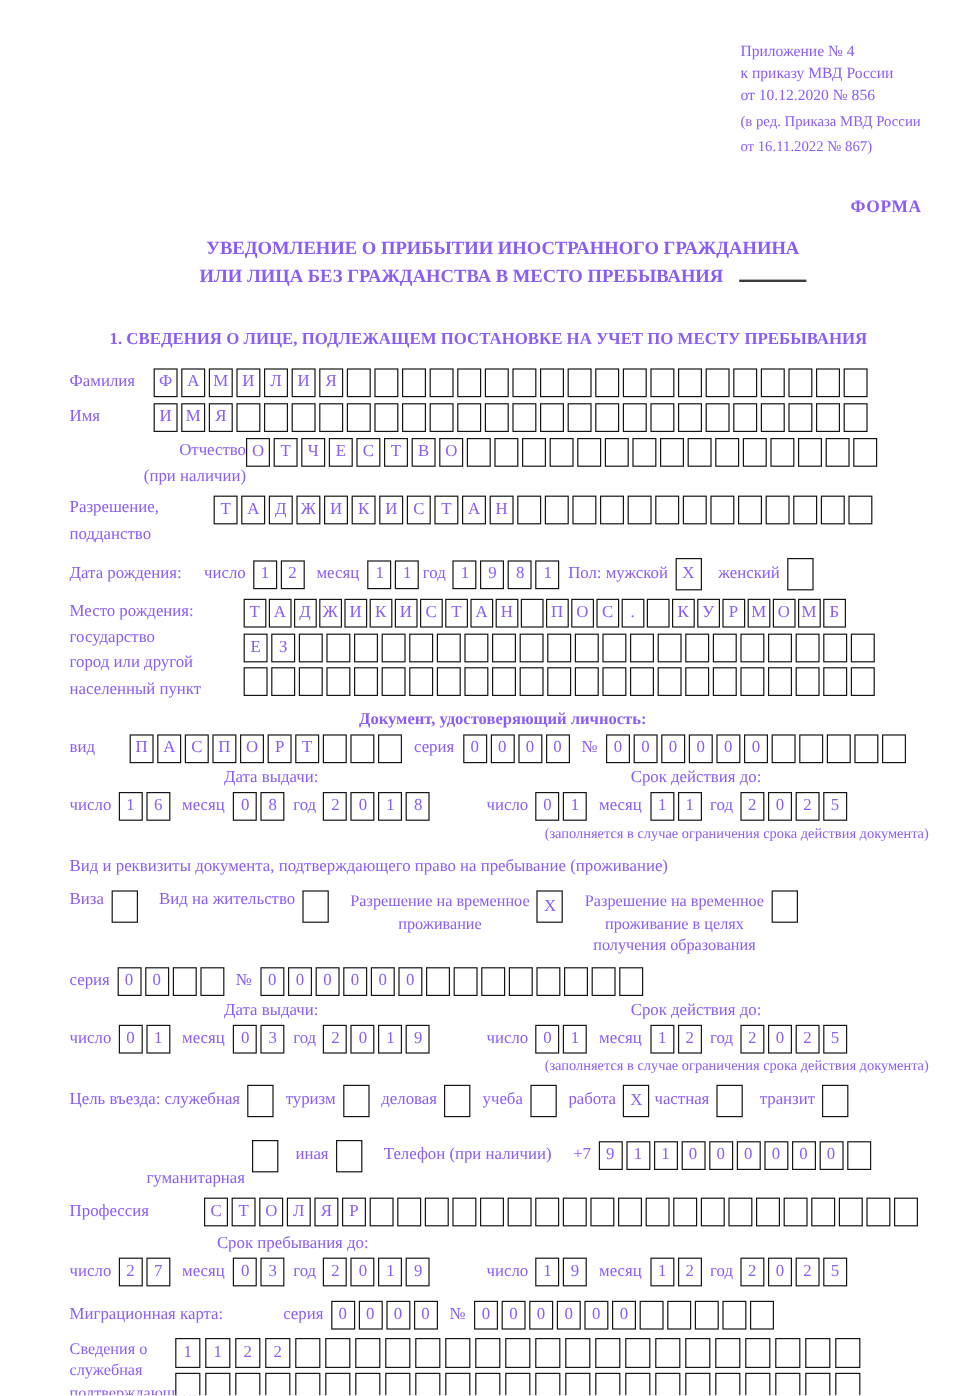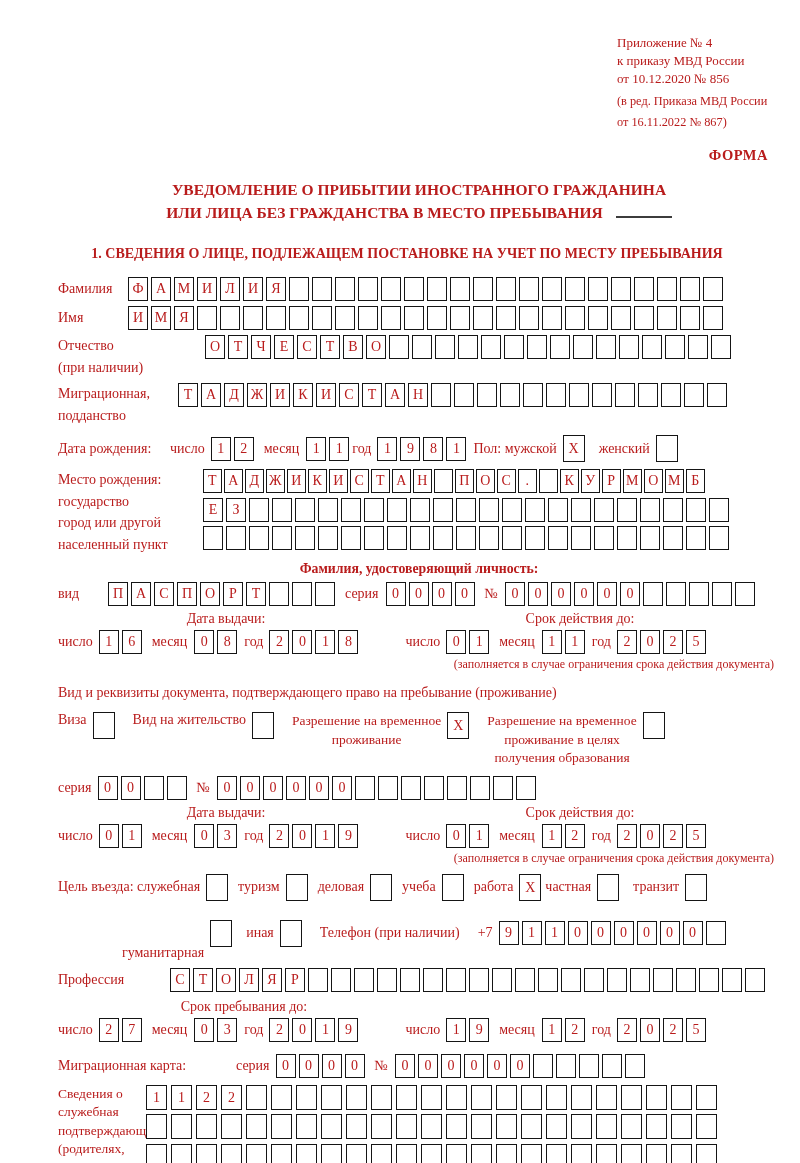--- a/index.html
+++ b/index.html
@@ -1,28 +1,28 @@
 <!DOCTYPE html>
 <html><head>
 <meta charset="utf-8">
 <style>
   html,body{margin:0;padding:0;background:#fff;}
-  .page{width:800px;height:1163px;background:#fff;color:#b91c1c;box-sizing:border-box;
+  .page{width:800px;height:1163px;background:#fff;color:#8b5cf6;box-sizing:border-box;
         padding:34px 20px 0 58px;font-family:"Liberation Serif",serif;overflow:hidden;position:relative;}
   .appendix{margin-left:559px;font-size:13px;line-height:1.4;white-space:nowrap;}
   .appendix .grp2{margin-top:4px;font-size:12.3px;}
-  .forma{margin-left:560px;width:150px;text-align:right;font-weight:bold;font-size:14.5px;margin-top:16px;letter-spacing:.5px;}
+  .forma{margin-left:560px;width:150px;text-align:right;font-weight:bold;font-size:14.5px;margin-top:34px;letter-spacing:.5px;}
   .title{text-align:center;font-weight:bold;font-size:15.5px;line-height:1.5;margin-top:14px;}
   .blank-line{display:inline-block;width:56px;border-bottom:2.2px solid #3c3c3c;margin-left:13px;}
-  .sechead{font-weight:bold;font-size:14px;text-align:center;margin-top:22px;margin-left:-24px;}
+  .sechead{font-weight:bold;font-size:14px;text-align:center;margin-top:34px;margin-left:-24px;}
   .row{display:flex;align-items:center;margin-top:5px;}
   .row.top{align-items:flex-start;}
   .lbl{font-size:14px;white-space:nowrap;flex:none;}
   .lblcol{font-size:14px;line-height:21.5px;flex:none;}
-  .w68{width:70px;} .w145{width:147px;} .w118{width:120px;} .w143{width:145px;} .w48{width:50px;} .w175{width:178px;}
+  .w68{width:70px;} .w145{width:147px;text-align:right;} .w118{width:120px;} .w143{width:145px;} .w48{width:50px;} .w175{width:178px;}
   .cells{display:flex;flex-wrap:nowrap;flex:none;}
   .box{width:18px;height:22px;border:1.5px solid #151515;margin-right:3px;text-align:center;
        font-size:14px;line-height:22px;flex:none;background:#fff;}
   .narrow .box{width:16.5px;margin-right:2.5px;}
   .cbx .box{width:20px;height:25px;line-height:25px;margin-right:0;}
   .rep .box{width:19px;height:23px;line-height:23px;margin-right:4px;}
   .mb4{margin-bottom:4.5px;}
   .mlr{margin:0 7px;} .ml4{margin-left:4px;} .ml10{margin-left:10px;} .ml14{margin-left:14px;}
   .ml18{margin-left:18px;text-align:center;} .ml64{margin-left:64px;margin-top:39px;} .mr6{margin-right:6px;}
   .dhdr{display:flex;font-size:14px;margin-top:5px;}
@@ -148,21 +148,21 @@
         <span class="box"></span>
         <span class="box"></span>
         <span class="box"></span>
         <span class="box"></span>
         <span class="box"></span>
       </span>
   </div>
 
   <div class="row top">
     <div class="lblcol w118">
-      <div>Миграционная,</div>
+      <div>Разрешение,</div>
       <div>подданство</div>
     </div>
     <span class="cells">
         <span class="box">Т</span>
         <span class="box">А</span>
         <span class="box">Д</span>
         <span class="box">Ж</span>
         <span class="box">И</span>
         <span class="box">К</span>
         <span class="box">И</span>
@@ -295,21 +295,21 @@
           <span class="box"></span>
           <span class="box"></span>
           <span class="box"></span>
           <span class="box"></span>
           <span class="box"></span>
           <span class="box"></span>
         </div>
     </div>
   </div>
 
-  <div style="text-align:center;font-weight:bold;font-size:13.8px;margin-top:6px;">Фамилия, удостоверяющий личность:</div>
+  <div style="text-align:center;font-weight:bold;font-size:13.8px;margin-top:6px;">Документ, удостоверяющий личность:</div>
 
   <div class="row">
     <span class="lbl w48">вид</span>
     <span class="cells">
         <span class="box">П</span>
         <span class="box">А</span>
         <span class="box">С</span>
         <span class="box">П</span>
         <span class="box">О</span>
         <span class="box">Р</span>

